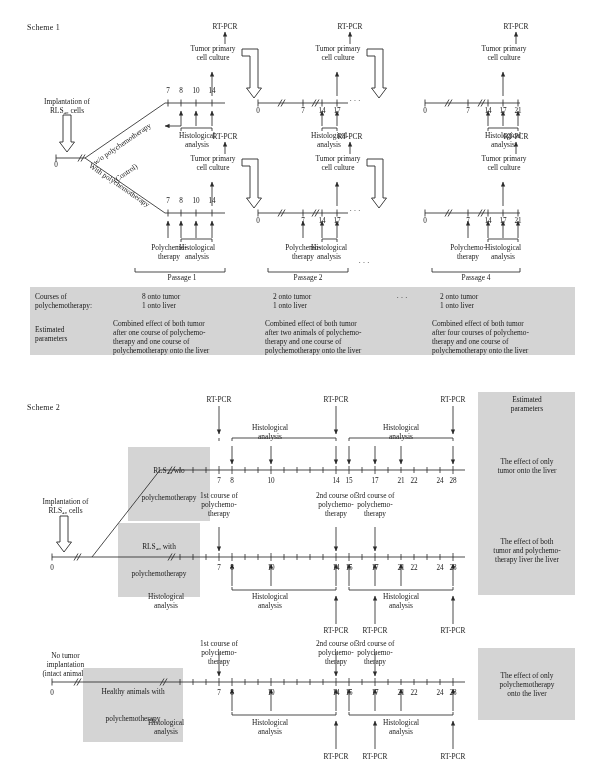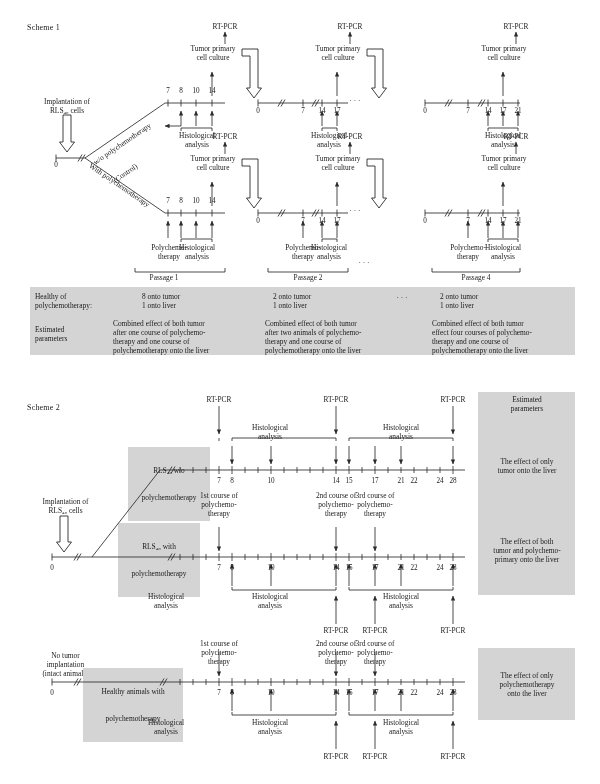--- a/index.html
+++ b/index.html
@@ -256,21 +256,21 @@
   <div class="tc" style="left:178px; top:155px; width:70px;">Tumor primary</div>
   <div class="tc" style="left:178px; top:164px; width:70px;">cell culture</div>
   <div class="tc num" style="left:158px; top:197px; width:20px;">7</div>
   <div class="tc num" style="left:171px; top:197px; width:20px;">8</div>
   <div class="tc num" style="left:186px; top:197px; width:20px;">10</div>
   <div class="tc num" style="left:202px; top:197px; width:20px;">14</div>
   <div class="tc" style="left:137px; top:244px; width:64px;">Polychemo-</div>
   <div class="tc" style="left:137px; top:253px; width:64px;">therapy</div>
   <div class="tc" style="left:166px; top:244px; width:62px;">Histological</div>
   <div class="tc" style="left:166px; top:253px; width:62px;">analysis</div>
-  <div class="tc" style="left:134px; top:274px; width:60px;">Passage 1</div>
+  <div class="tc" style="left:152px; top:274px; width:60px;">Passage 1</div>
 
   <div class="tc" style="left:320px; top:133px; width:60px;">RT-PCR</div>
   <div class="tc" style="left:303px; top:155px; width:70px;">Tumor primary</div>
   <div class="tc" style="left:303px; top:164px; width:70px;">cell culture</div>
   <div class="tc num" style="left:248px; top:217px; width:20px;">0</div>
   <div class="tc num" style="left:293px; top:217px; width:20px;">7</div>
   <div class="tc num" style="left:312px; top:217px; width:20px;">14</div>
   <div class="tc num" style="left:327px; top:217px; width:20px;">17</div>
   <div class="tc" style="left:271px; top:244px; width:64px;">Polychemo-</div>
   <div class="tc" style="left:271px; top:253px; width:64px;">therapy</div>
@@ -289,21 +289,21 @@
   <div class="tc num" style="left:493px; top:217px; width:20px;">17</div>
   <div class="tc num" style="left:508px; top:217px; width:20px;">21</div>
   <div class="tc" style="left:436px; top:244px; width:64px;">Polychemo-</div>
   <div class="tc" style="left:436px; top:253px; width:64px;">therapy</div>
   <div class="tc" style="left:472px; top:244px; width:62px;">Histological</div>
   <div class="tc" style="left:472px; top:253px; width:62px;">analysis</div>
   <div class="tc" style="left:446px; top:274px; width:60px;">Passage 4</div>
 
   <div class="gray" style="left:30px; top:287px; width:545px; height:68px;"></div>
 
-  <div class="t" style="left:35px; top:293px;">Healthy of</div>
+  <div class="t" style="left:35px; top:293px;">Courses of</div>
   <div class="t" style="left:35px; top:302px;">polychemotherapy:</div>
   <div class="t" style="left:35px; top:326px;">Estimated</div>
   <div class="t" style="left:35px; top:335px;">parameters</div>
 
   <div class="t" style="left:142px; top:293px;">8 onto tumor</div>
   <div class="t" style="left:142px; top:302px;">1 onto liver</div>
   <div class="t" style="left:273px; top:293px;">2 onto tumor</div>
   <div class="t" style="left:273px; top:302px;">1 onto liver</div>
   <div class="tc" style="left:390px; top:294px; width:24px;">· · ·</div>
   <div class="t" style="left:440px; top:293px;">2 onto tumor</div>
@@ -313,38 +313,38 @@
   <div class="t" style="left:113px; top:329px;">after one course of polychemo-</div>
   <div class="t" style="left:113px; top:338px;">therapy and one course of</div>
   <div class="t" style="left:113px; top:347px;">polychemotherapy onto the liver</div>
 
   <div class="t" style="left:265px; top:320px;">Combined effect of both tumor</div>
   <div class="t" style="left:265px; top:329px;">after two animals of polychemo-</div>
   <div class="t" style="left:265px; top:338px;">therapy and one course of</div>
   <div class="t" style="left:265px; top:347px;">polychemotherapy onto the liver</div>
 
   <div class="t" style="left:432px; top:320px;">Combined effect of both tumor</div>
-  <div class="t" style="left:432px; top:329px;">effect four courses of polychemo-</div>
+  <div class="t" style="left:432px; top:329px;">after four courses of polychemo-</div>
   <div class="t" style="left:432px; top:338px;">therapy and one course of</div>
   <div class="t" style="left:432px; top:347px;">polychemotherapy onto the liver</div>
 
   <div class="t scheme-title" style="left:27px; top:404px;">Scheme 2</div>
 
   <div class="gray" style="left:478px; top:392px; width:97px; height:203px;"></div>
   <div class="gray" style="left:478px; top:648px; width:97px; height:72px;"></div>
 
   <div class="tc" style="left:484px; top:396px; width:86px;">Estimated</div>
   <div class="tc" style="left:484px; top:405px; width:86px;">parameters</div>
 
   <div class="tc" style="left:481px; top:458px; width:92px;">The effect of only</div>
   <div class="tc" style="left:481px; top:467px; width:92px;">tumor onto the liver</div>
 
   <div class="tc" style="left:481px; top:538px; width:92px;">The effect of both</div>
   <div class="tc" style="left:481px; top:547px; width:92px;">tumor and polychemo-</div>
-  <div class="tc" style="left:481px; top:556px; width:92px;">primary onto the liver</div>
+  <div class="tc" style="left:481px; top:556px; width:92px;">therapy liver the liver</div>
 
   <div class="tc" style="left:481px; top:672px; width:92px;">The effect of only</div>
   <div class="tc" style="left:481px; top:681px; width:92px;">polychemotherapy</div>
   <div class="tc" style="left:481px; top:690px; width:92px;">onto the liver</div>
 
   <div class="tc" style="left:8px; top:498px; width:115px;">Implantation of</div>
   <div class="tc" style="left:8px; top:507px; width:115px;">RLS₄₀ cells</div>
 
   <div class="tc" style="left:8px; top:652px; width:115px;">No tumor</div>
   <div class="tc" style="left:8px; top:661px; width:115px;">implantation</div>

